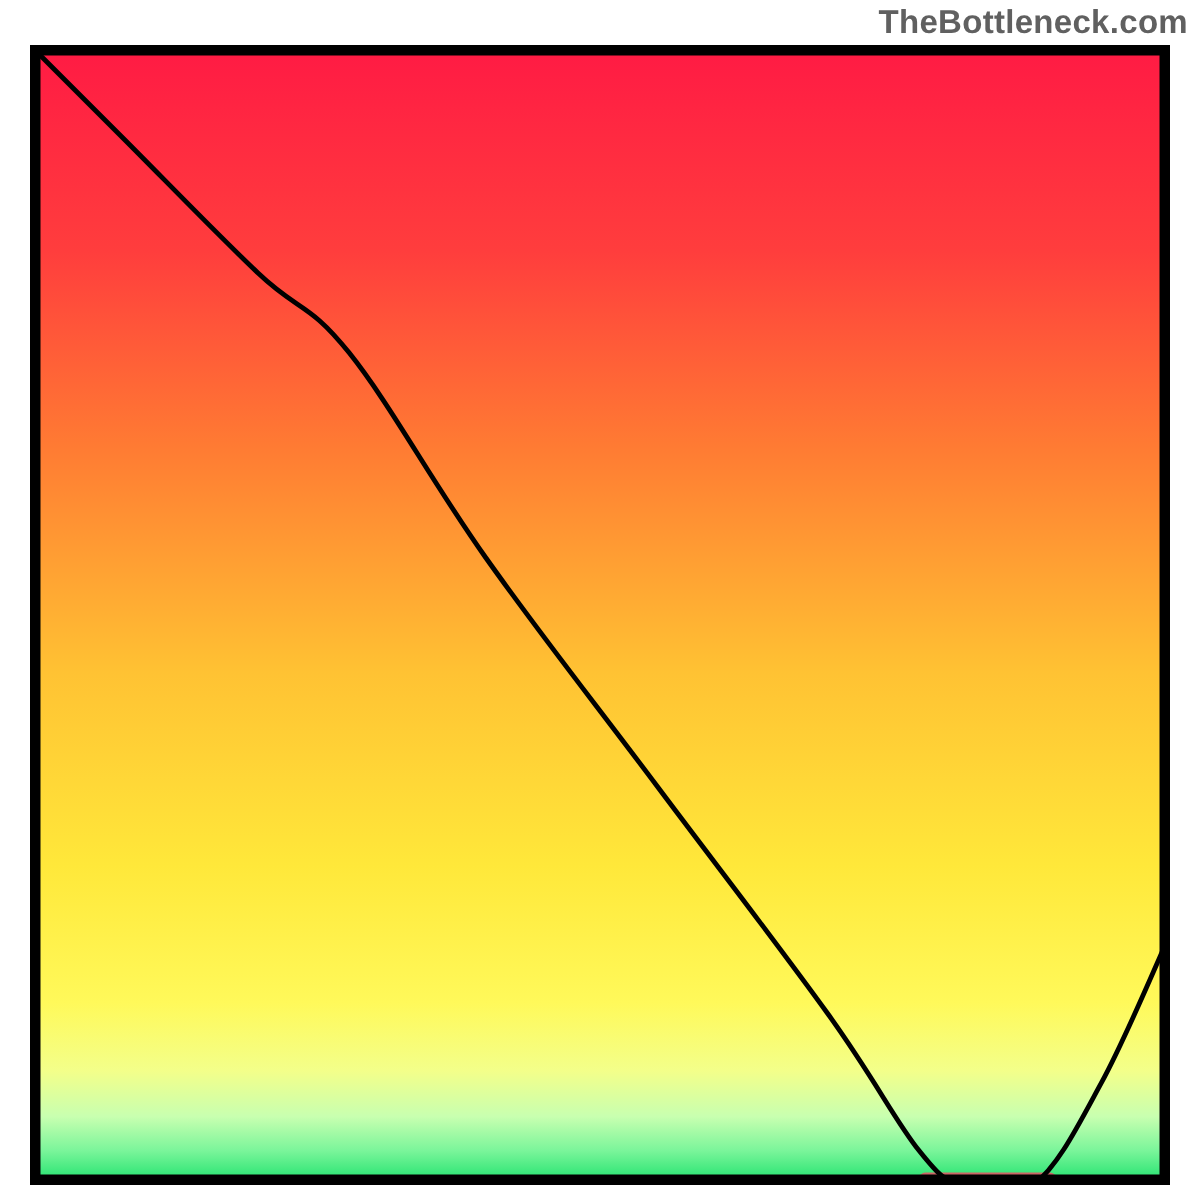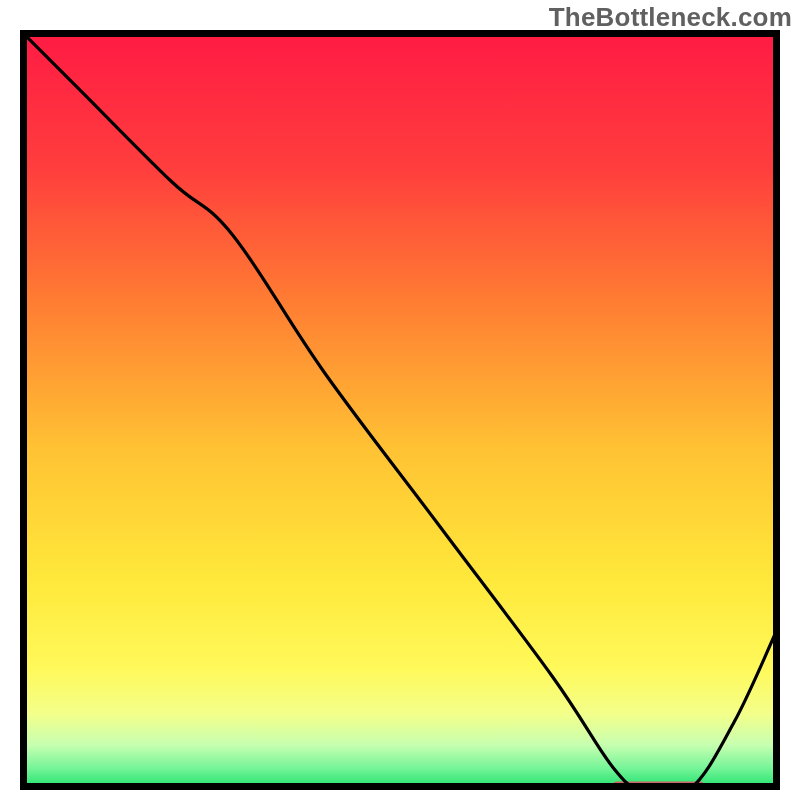--- a/index.html
+++ b/index.html
@@ -13,21 +13,21 @@
   }
   .frame {
     position: relative;
     width: 800px;
     height: 800px;
   }
   .watermark {
     position: absolute;
     top: 2px;
     right: 8px;
-    font-size: 26px;
+    font-size: 22px;
     font-weight: 600;
     color: #606060;
     letter-spacing: 0.2px;
   }
   .plot-wrap {
     position: absolute;
     left: 20px;
     top: 30px;
     width: 760px;
     height: 760px;

